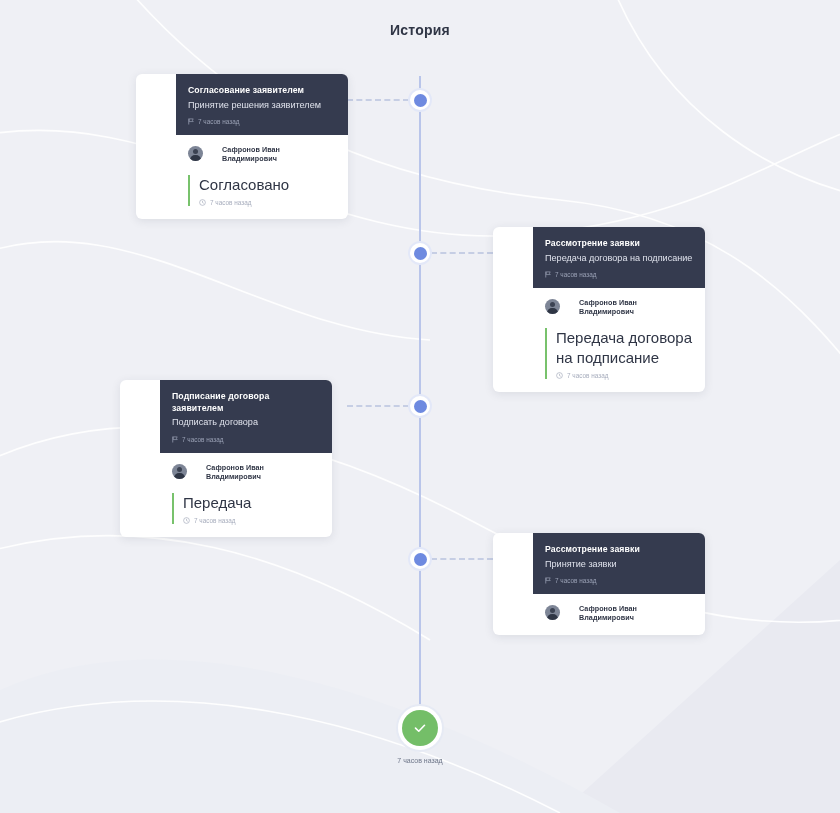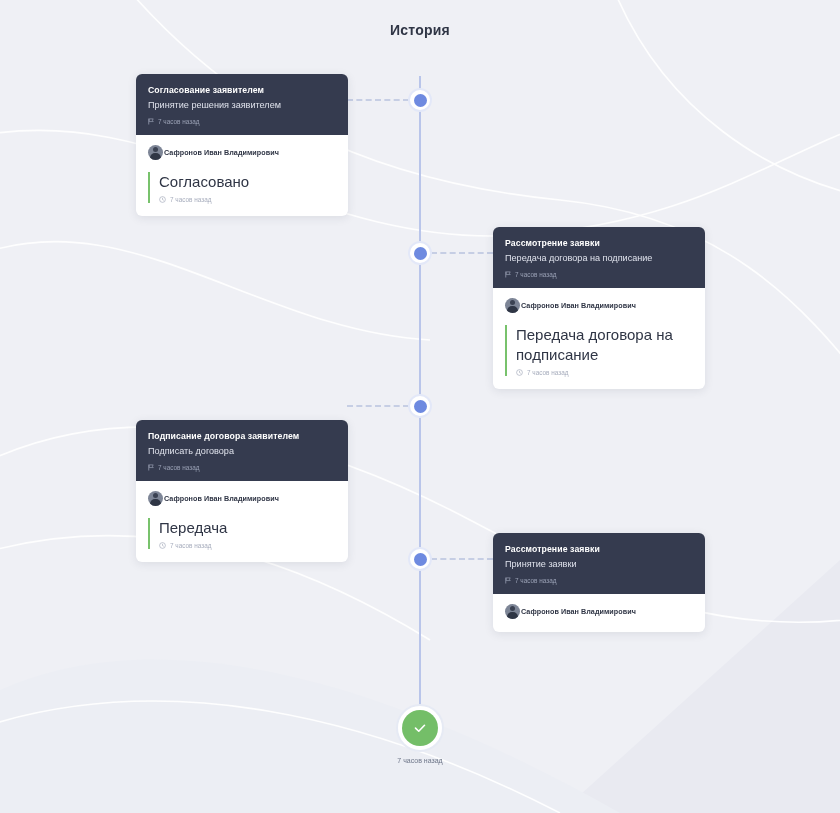--- a/index.html
+++ b/index.html
@@ -82,20 +82,21 @@
 
   
   .card {
     position: absolute;
     width: 212px;
     border-radius: 6px;
     background: #ffffff;
     box-shadow: 0 2px 10px rgba(40, 46, 70, .10);
     overflow: hidden;
     z-index: 5;
+    padding-left: 40px;
   }
 
   .card-head {
     background: #353b4f;
     padding: 11px 12px 10px 12px;
   }
 
   .card-head .ttl {
     font-size: 8.7px;
     font-weight: bold;
@@ -121,21 +122,21 @@
     color: #9aa1b5;
   }
 
   .card-body {
     padding: 10px 12px 13px 12px;
   }
 
   .person {
     display: flex;
     align-items: center;
-    gap: 1px;
+    gap: 19px;
   }
 
   .avatar {
     width: 15px;
     height: 15px;
     border-radius: 50%;
     flex: 0 0 15px;
     background: #7d8596;
     overflow: hidden;
     position: relative;
@@ -320,21 +321,21 @@
               <circle cx="4.5" cy="4.5" r="3.7" fill="none" stroke="#a7adbd" stroke-width="0.9"></circle>
               <path d="M4.5 2.4 V4.6 L6.1 5.5" fill="none" stroke="#a7adbd" stroke-width="0.9"></path>
             </svg>
         </span>
         <span>7 часов назад</span>
       </div>
     </div>
   </div>
 </div>
 
-<div class="card" style="left:136px; top:380px;margin-top:40px;">
+<div class="card" style="left:120px; top:380px;">
   <div class="card-head">
     <div class="ttl">Подписание договора заявителем</div>
     <div class="sub">Подписать договора</div>
     <div class="meta">
       <span class="ic">
         <svg width="6" height="7" viewBox="0 0 8 9">
             <path d="M1 0.5 V8.5" stroke="#9aa1b5" stroke-width="1" fill="none"></path>
             <path d="M1.6 1 H7 L5.8 2.8 L7 4.6 H1.6 Z" fill="none" stroke="#9aa1b5" stroke-width="0.9"></path>
           </svg>
       </span>

